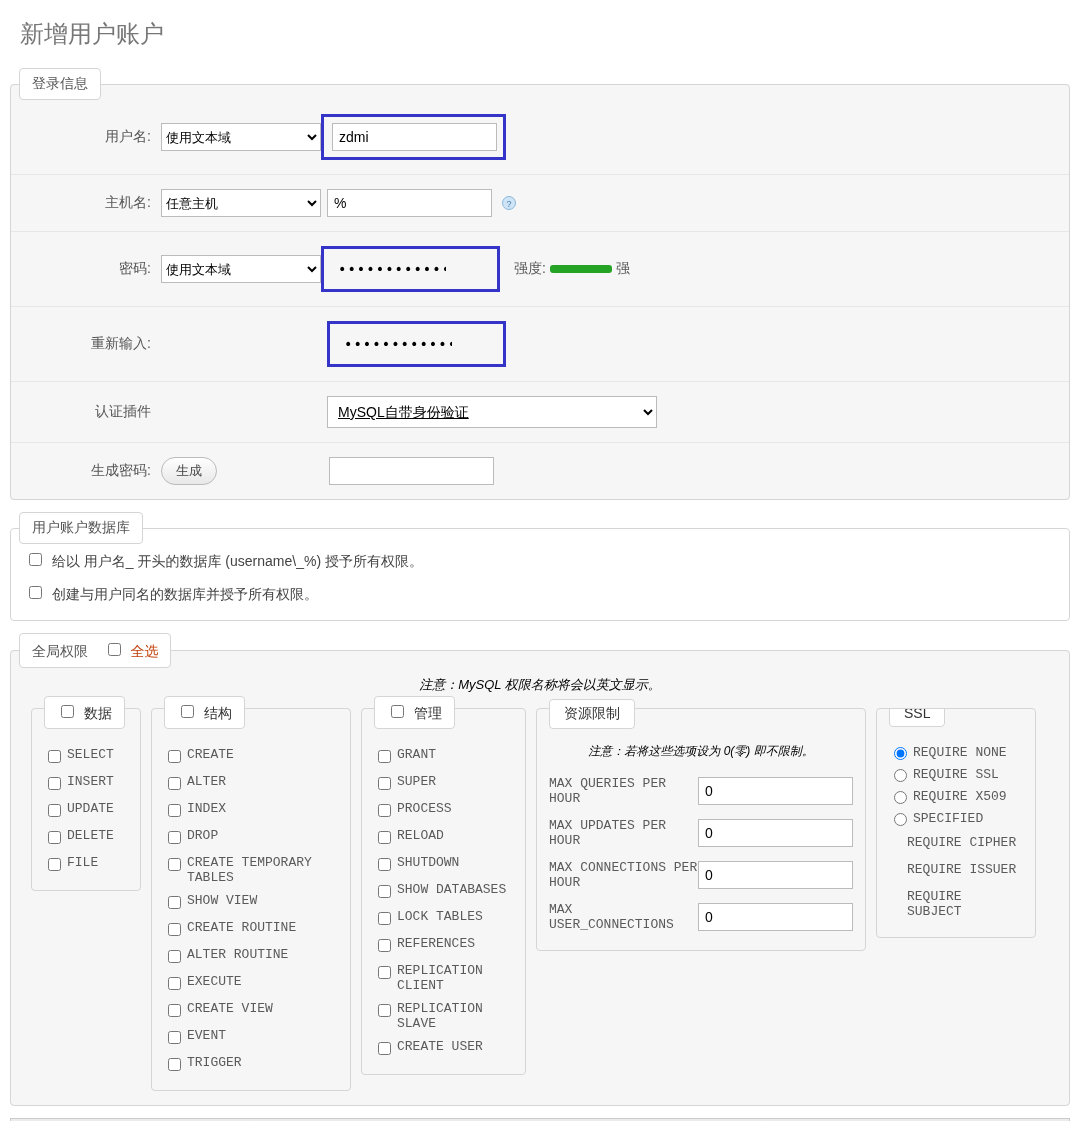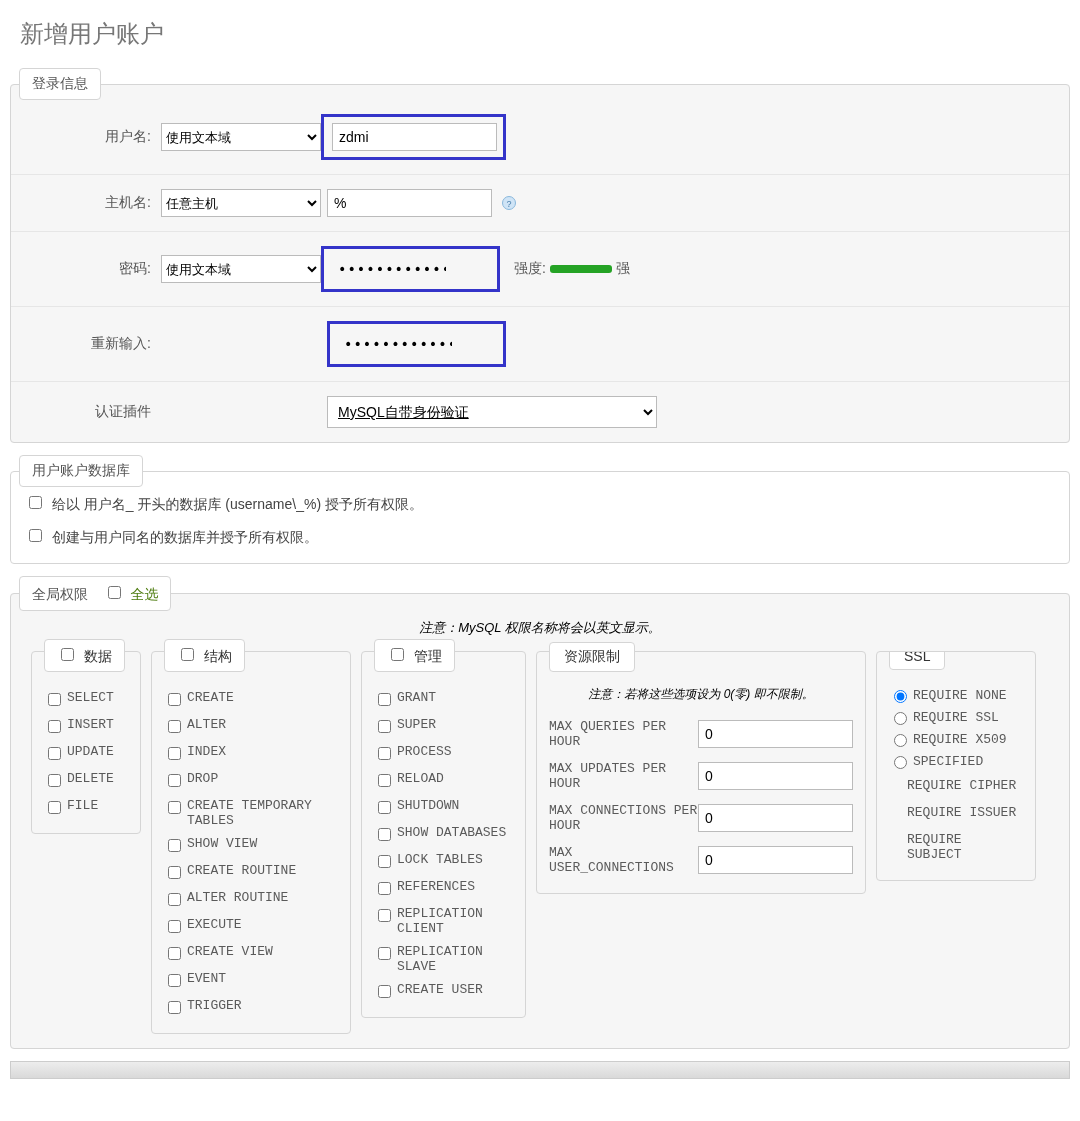--- a/index.html
+++ b/index.html
@@ -181,21 +181,21 @@
   }
   .exec-bar {
     margin: 6px 10px 10px 10px;
     background: linear-gradient(#ededed, #d9d9d9);
     border: 1px solid #ccc;
     padding: 8px 10px;
     display: flex;
     justify-content: space-between;
     align-items: center;
   }
-  legend .link { color: #4d7c0f; cursor: pointer; }
+  legend .link { color: #c2410c; cursor: pointer; }
   .pw-dots { letter-spacing: 1px; font-family: monospace; }
 </style>
 </head>
 <body>
 
 <div class="page-title">新增用户账户</div>
 
 <fieldset>
   <legend>登录信息</legend>
 
@@ -232,20 +232,26 @@
       <input class="text pw-dots" type="text" style="width: 120px; border: none; background: transparent;" value="•••••••••••••••">
     </span>
   </div>
 
   <div class="form-row">
     <div class="form-label">认证插件</div>
     <span style="width:166px;"></span>
     <select class="wide"><option>MySQL自带身份验证</option></select>
   </div>
 
+  <div class="form-row">
+    <div class="form-label">生成密码:</div>
+    <button class="gen-btn">生成</button>
+    <span style="width:112px;"></span>
+    <input class="text noml" type="text" style="">
+  </div>
 </fieldset>
 
 <fieldset class="white-bg" style="padding-bottom:10px;">
   <legend>用户账户数据库</legend>
   <div class="cb-row">
     <input type="checkbox" style="">
     <label>给以 用户名_ 开头的数据库 (username\_%) 授予所有权限。</label>
   </div>
   <div class="cb-row">
     <input type="checkbox" style="">

